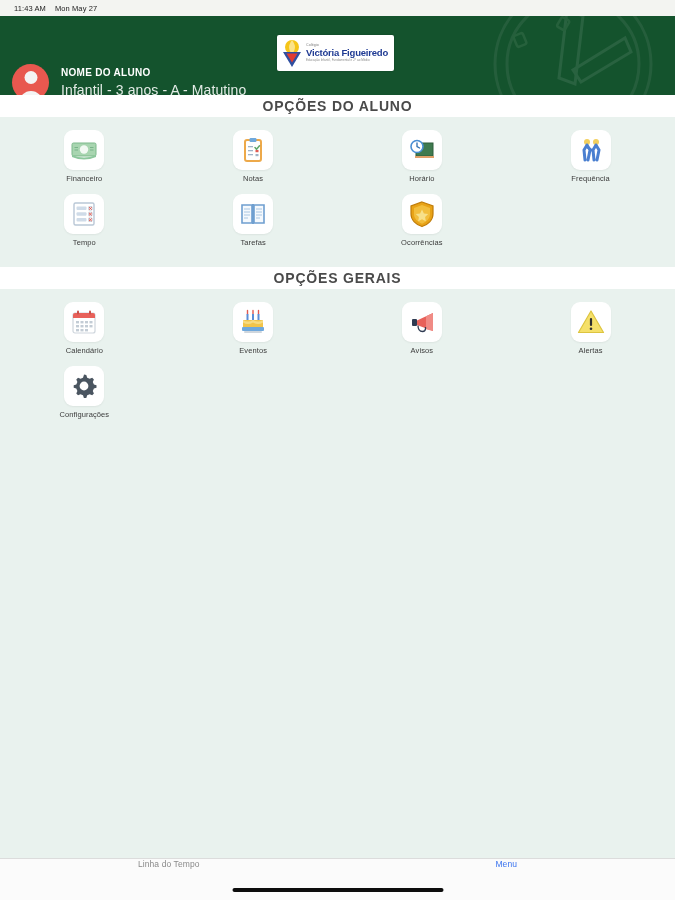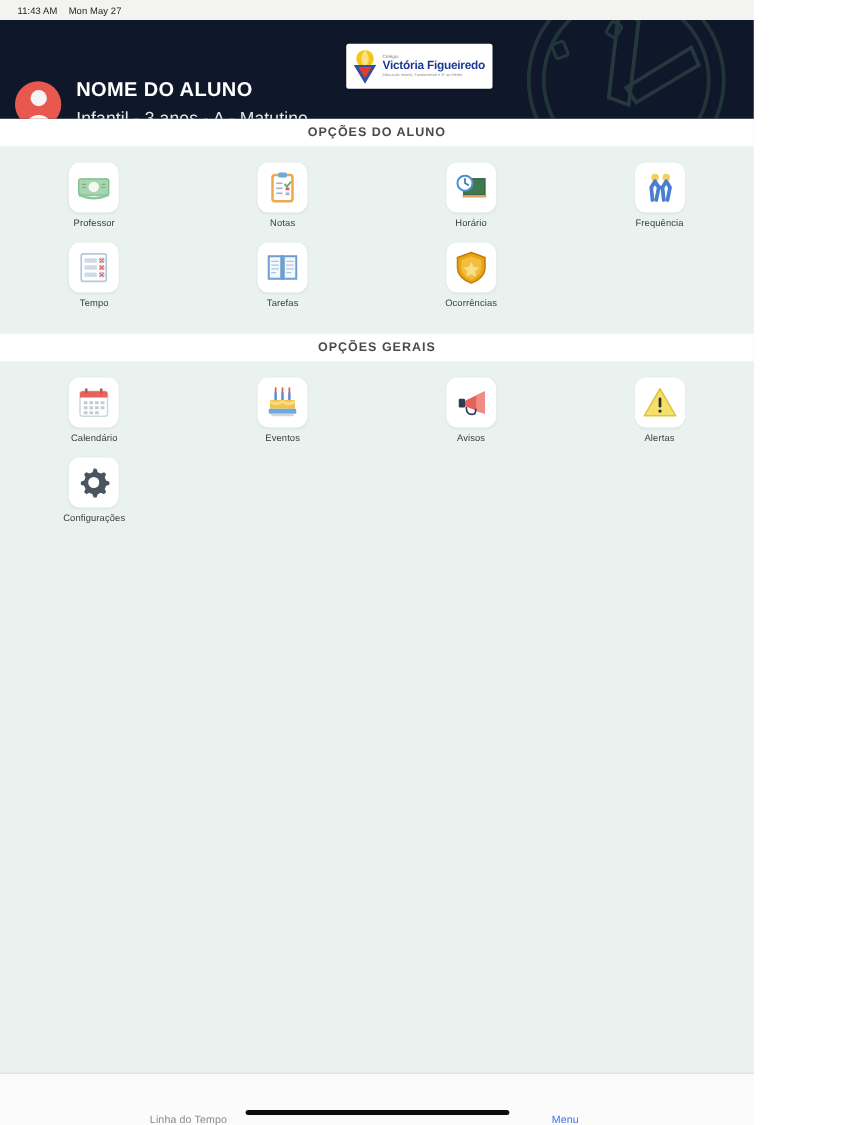--- a/index.html
+++ b/index.html
@@ -4,21 +4,21 @@
 <style>
   * { box-sizing: border-box; margin: 0; padding: 0; }
   html, body {
     width: 675px; height: 900px;
     font-family: "Liberation Sans", sans-serif;
     background: #ffffff;
     overflow: hidden;
   }
   .device {
     position: relative;
-    width: 603px; height: 900px;
+    width: 675px; height: 900px;
     background: #e9f2ee;
     display: flex; flex-direction: column;
   }
 
   
   .statusbar {
     height: 16px; flex: 0 0 16px;
     background: #f3f4f1;
     display: flex; align-items: center;
     padding: 0 14px;
@@ -41,21 +41,21 @@
   }
   .batt::after {
     content: ""; position: absolute; right: -2.5px; top: 2px;
     width: 1.5px; height: 3px; background: #1b1b1b; border-radius: 0 1px 1px 0;
   }
   .batt i { display: block; height: 100%; width: 100%; background: #1b1b1b; border-radius: 1px; }
 
   
   .header {
     position: relative; flex: 0 0 79px; height: 79px;
-    background: #0f172a;
+    background: #14532d;
     overflow: hidden;
   }
   .header-watermark {
     position: absolute; right: -30px; top: -42px;
     width: 250px; height: 165px;
     opacity: .30; pointer-events: none;
   }
   .logo-card {
     position: absolute; left: 277px; top: 19px;
     width: 117px; height: 36px;
@@ -80,29 +80,29 @@
   }
   .avatar .head {
     position: absolute; left: 50%; top: 7px; transform: translateX(-50%);
     width: 13px; height: 13px; border-radius: 50%; background: #f4f4f4;
   }
   .avatar .body {
     position: absolute; left: 50%; bottom: -7px; transform: translateX(-50%);
     width: 23px; height: 17px; border-radius: 12px 12px 0 0; background: #f4f4f4;
   }
   .student-txt { display: flex; flex-direction: column; gap: 4px; }
-  .student-name { font-size: 16px; font-weight: 700; color: #ffffff; letter-spacing: .3px; }
+  .student-name { font-size: 10px; font-weight: 700; color: #ffffff; letter-spacing: .3px; }
   .student-class { font-size: 14px; color: #e2ebe5; letter-spacing: .1px; }
 
   
   .content { flex: 1 1 auto; background: #e9f2ee; overflow: hidden; }
   .section-head {
     background: #ffffff; height: 22px;
     display: flex; align-items: center; justify-content: center;
-    font-size: 10px; font-weight: 700; color: #4a4a4a; letter-spacing: .8px;
+    font-size: 14px; font-weight: 700; color: #4a4a4a; letter-spacing: .8px;
   }
   .grid {
     display: grid; grid-template-columns: repeat(4, 1fr);
     padding: 8px 0 6px 0;
   }
   .cell {
     display: flex; flex-direction: column; align-items: center; gap: 4px;
     padding: 5px 0 6px 0;
   }
   .tile {
@@ -113,21 +113,21 @@
   }
   .tile svg { width: 28px; height: 28px; display: block; }
   .cell-label { font-size: 7.5px; color: #3b3b3b; letter-spacing: .1px; text-align: center; }
 
   .sec-gap { height: 8px; background: #e9f2ee; }
 
   
   .tabbar {
     flex: 0 0 42px; height: 42px;
     background: #fbfbfb; border-top: 1px solid #dcdcdc;
-    display: flex; align-items: flex-end;
+    display: flex; align-items: flex-start;
   }
   .tab {
     flex: 1 1 50%; text-align: center;
     font-size: 8.5px; letter-spacing: .1px;
   }
   .tab.inactive { color: #8a8a8a; }
   .tab.active { color: #3b74ef; }
   .home-indicator {
     position: absolute; left: 50%; transform: translateX(-50%);
     bottom: 8px; width: 211px; height: 4px; border-radius: 3px; background: #0d0d0d;
@@ -211,21 +211,21 @@
             <rect x="2" y="7" width="24" height="13" rx="1.5" fill="#a8d5b0"></rect>
             <rect x="2" y="7" width="24" height="13" rx="1.5" fill="none" stroke="#7cb98b" stroke-width="1"></rect>
             <circle cx="14" cy="13.5" r="4.2" fill="#f2f9f3"></circle>
             <path d="M2 19 Q14 24 26 19 L26 21 Q14 26 2 21 Z" fill="#8cc79c"></path>
             <rect x="4.5" y="11" width="3.5" height="1" fill="#78b489"></rect>
             <rect x="4.5" y="13.5" width="3.5" height="1" fill="#78b489"></rect>
             <rect x="20" y="11" width="3.5" height="1" fill="#78b489"></rect>
             <rect x="20" y="13.5" width="3.5" height="1" fill="#78b489"></rect>
           </svg>
         </div>
-        <span class="cell-label">Professor</span>
+        <span class="cell-label">Financeiro</span>
       </div>
 
       <div class="cell">
         <div class="tile">
           <svg viewBox="0 0 28 28">
             <rect x="6" y="4" width="16" height="21" rx="2" fill="#ffffff" stroke="#eda94a" stroke-width="2"></rect>
             <rect x="10.5" y="2" width="7" height="4" rx="1.2" fill="#6fa8dc"></rect>
             <rect x="9" y="10" width="5" height="1.3" fill="#9fb3c8"></rect>
             <rect x="9" y="14" width="5" height="1.3" fill="#9fb3c8"></rect>
             <rect x="9" y="18" width="5" height="1.3" fill="#9fb3c8"></rect>

